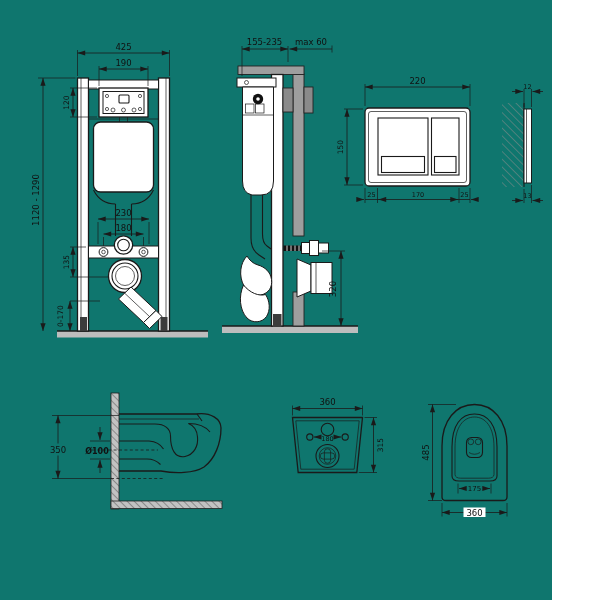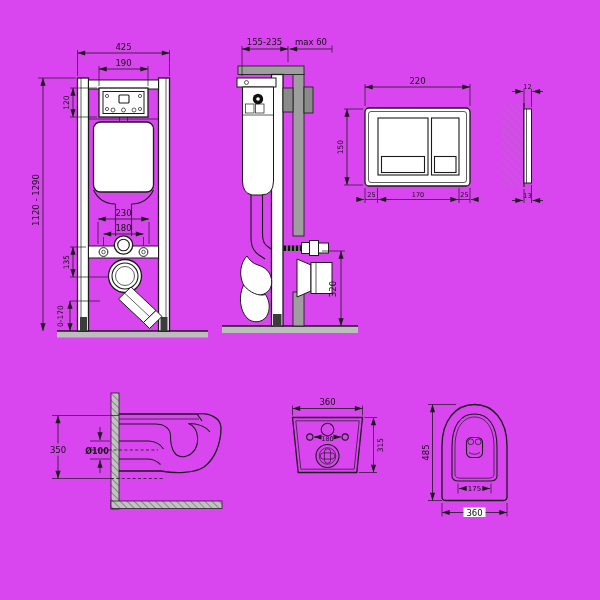--- a/index.html
+++ b/index.html
@@ -1,16 +1,16 @@
 <!DOCTYPE html>
 <html><head>
 <meta charset="utf-8">
 <style>
   html,body{margin:0;padding:0;background:#ffffff;}
-  .canvas{width:600px;height:600px;background:#d946ef;position:relative;overflow:hidden;}
+  .canvas{width:552px;height:600px;background:#0f766e;position:relative;overflow:hidden;}
   svg{display:block;}
   svg text{fill:#111;font-family:"DejaVu Sans",sans-serif;font-size:8.5px;text-anchor:middle;}
   svg text.t65{font-size:6.5px;} svg text.t7{font-size:7px;} svg text.t75{font-size:7.5px;} svg text.t8{font-size:8px;}
   .ln{stroke:#1a1a1a;stroke-width:1.3;fill:none;}
   .l2{stroke:#1a1a1a;stroke-width:1.1;fill:none;}
   .tn{stroke:#1a1a1a;stroke-width:0.7;fill:none;}
   .dm{stroke:#1a1a1a;stroke-width:0.8;fill:none;}
   .dash{stroke:#1a1a1a;stroke-width:0.8;fill:none;stroke-dasharray:3 2.4;}
   .wh{fill:#ffffff;stroke:#1a1a1a;stroke-width:1.3;}
   .wh2{fill:#ffffff;stroke:#1a1a1a;stroke-width:1;}

